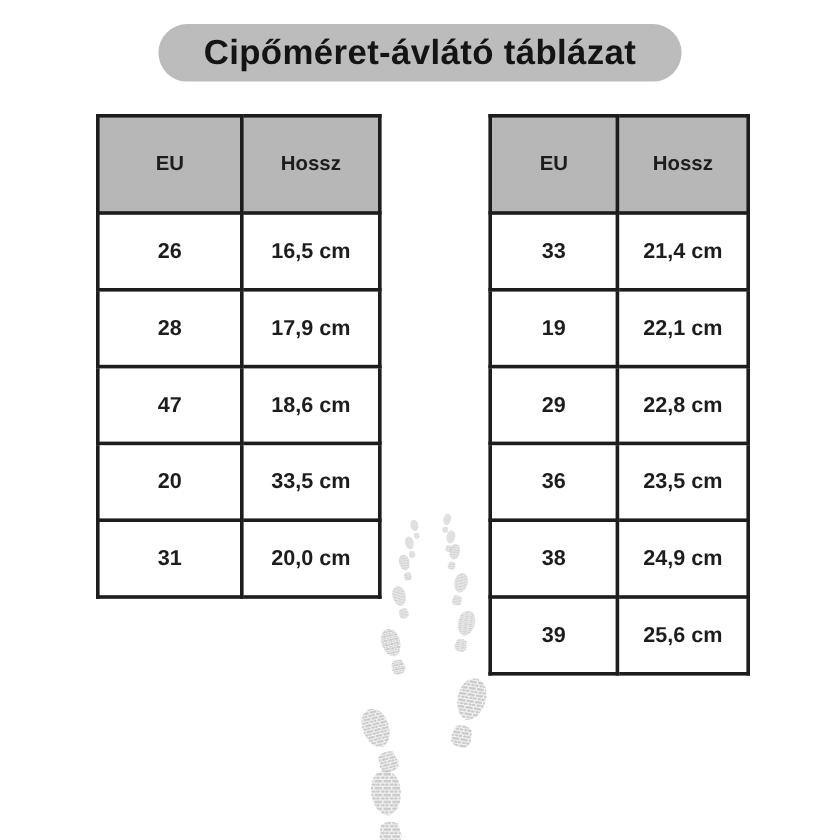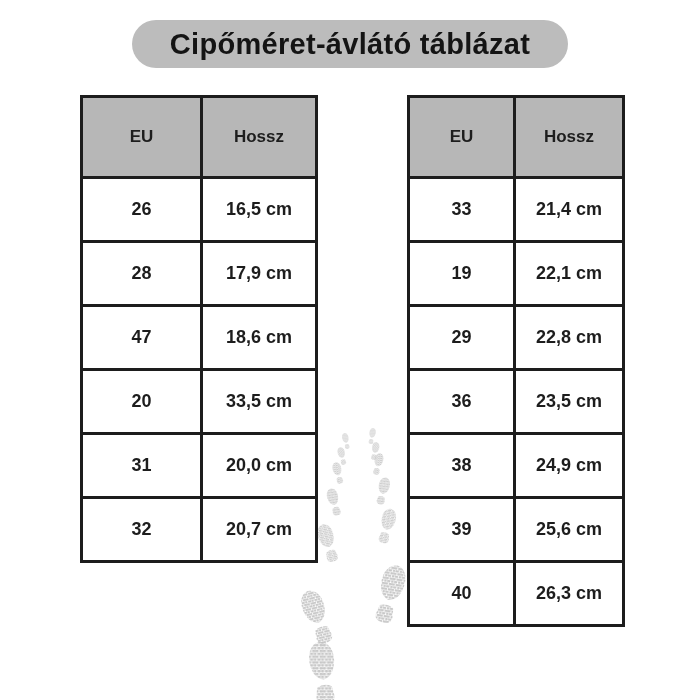--- a/index.html
+++ b/index.html
@@ -136,24 +136,20 @@
           <td>18,6 cm</td>
         </tr>
         <tr>
           <td>20</td>
           <td>33,5 cm</td>
         </tr>
         <tr>
           <td>31</td>
           <td>20,0 cm</td>
         </tr>
-        <tr>
-          <td>32</td>
-          <td>20,7 cm</td>
-        </tr>
       </tbody>
     </table>
 
   <table class="size-table" id="table-right">
     <colgroup>
         <col style="width:106px">
         <col style="width:109px">
       </colgroup>
   <thead>
         <tr>
@@ -179,20 +175,16 @@
           <td>23,5 cm</td>
         </tr>
         <tr>
           <td>38</td>
           <td>24,9 cm</td>
         </tr>
         <tr>
           <td>39</td>
           <td>25,6 cm</td>
         </tr>
-        <tr>
-          <td>40</td>
-          <td>26,3 cm</td>
-        </tr>
       </tbody>
     </table>
 
 </div>
 
 </body></html>

